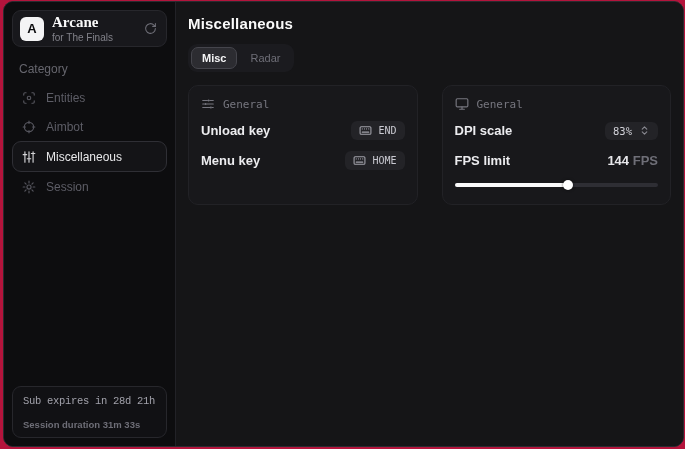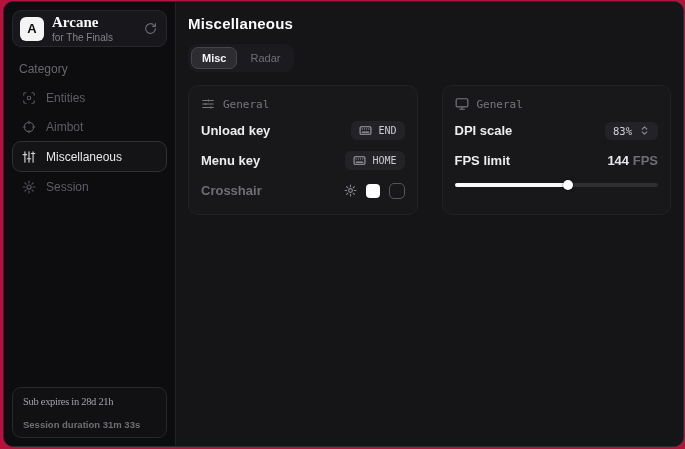--- a/index.html
+++ b/index.html
@@ -79,21 +79,21 @@
   .nav-item .nav-ico { display: flex; opacity: .9; }
   .status-card {
     position: absolute;
     left: 8px; right: 8px; bottom: 8px;
     background: #111114;
     border: 1px solid #27272c;
     border-radius: 9px;
     padding: 8px 10px 7px;
   }
   .status-line1 {
-    font-family: Liberation Serif, serif;
+    font-family: Liberation Mono, monospace;
     font-size: 10.5px;
     color: #a2a2ab;
     letter-spacing: -0.3px;
     white-space: nowrap;
   }
   .status-line2 {
     margin-top: 12px;
     font-size: 9.5px;
     font-weight: 700;
     color: #6e6e77;
@@ -338,33 +338,20 @@
             <span class="kb-ico">
               <svg width="13" height="13" viewBox="0 0 24 24" fill="none" stroke="currentColor" stroke-width="2" stroke-linecap="round">
                   <rect x="2" y="5" width="20" height="14" rx="2"></rect>
                   <path d="M6 15h12M6 9h.01M10 9h.01M14 9h.01M18 9h.01"></path>
                 </svg>
             </span>
             <span>HOME</span>
           </span>
         </div>
 
-        <div class="card-row">
-          <span class="row-label dim">Crosshair</span>
-          <span class="crosshair-controls">
-            <span class="gear-small">
-              <svg width="13" height="13" viewBox="0 0 24 24" fill="none" stroke="currentColor" stroke-width="2" stroke-linecap="round">
-                  <circle cx="12" cy="12" r="3.5"></circle>
-                  <path d="M12 2v3M12 19v3M2 12h3M19 12h3M4.9 4.9l2.1 2.1M17 17l2.1 2.1M19.1 4.9 17 7M7 17l-2.1 2.1"></path>
-                </svg>
-            </span>
-            <span class="color-swatch"></span>
-            <span class="checkbox"></span>
-          </span>
-        </div>
       </div>
 
       <div class="card">
         <div class="card-header">
           <span>
             <svg width="14" height="14" viewBox="0 0 24 24" fill="none" stroke="currentColor" stroke-width="2" stroke-linecap="round">
                 <rect x="2" y="3" width="20" height="14" rx="2"></rect>
                 <path d="M8 21h8M12 17v4"></path>
               </svg>
           </span>

